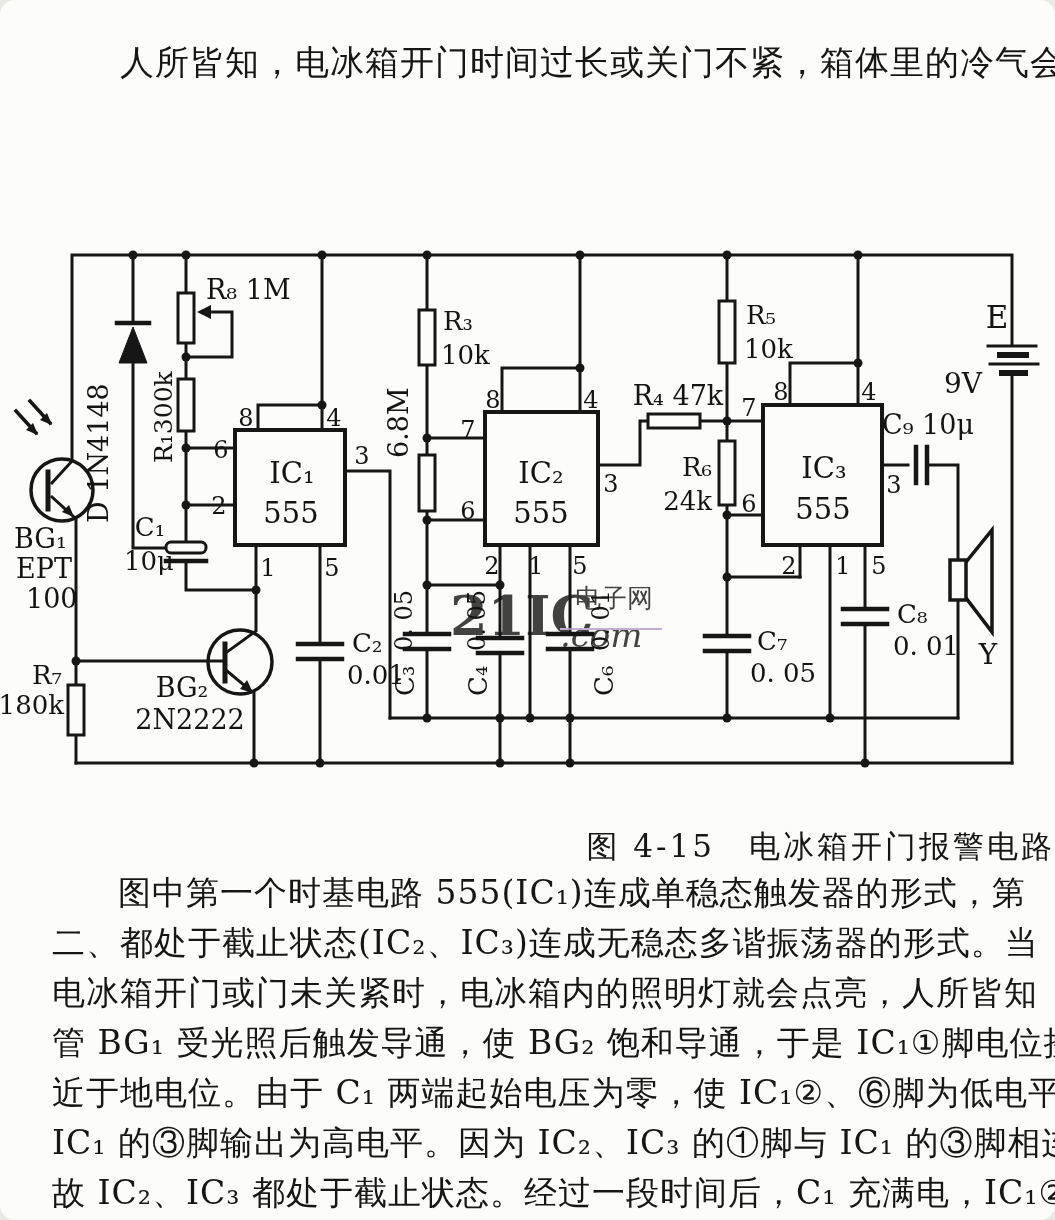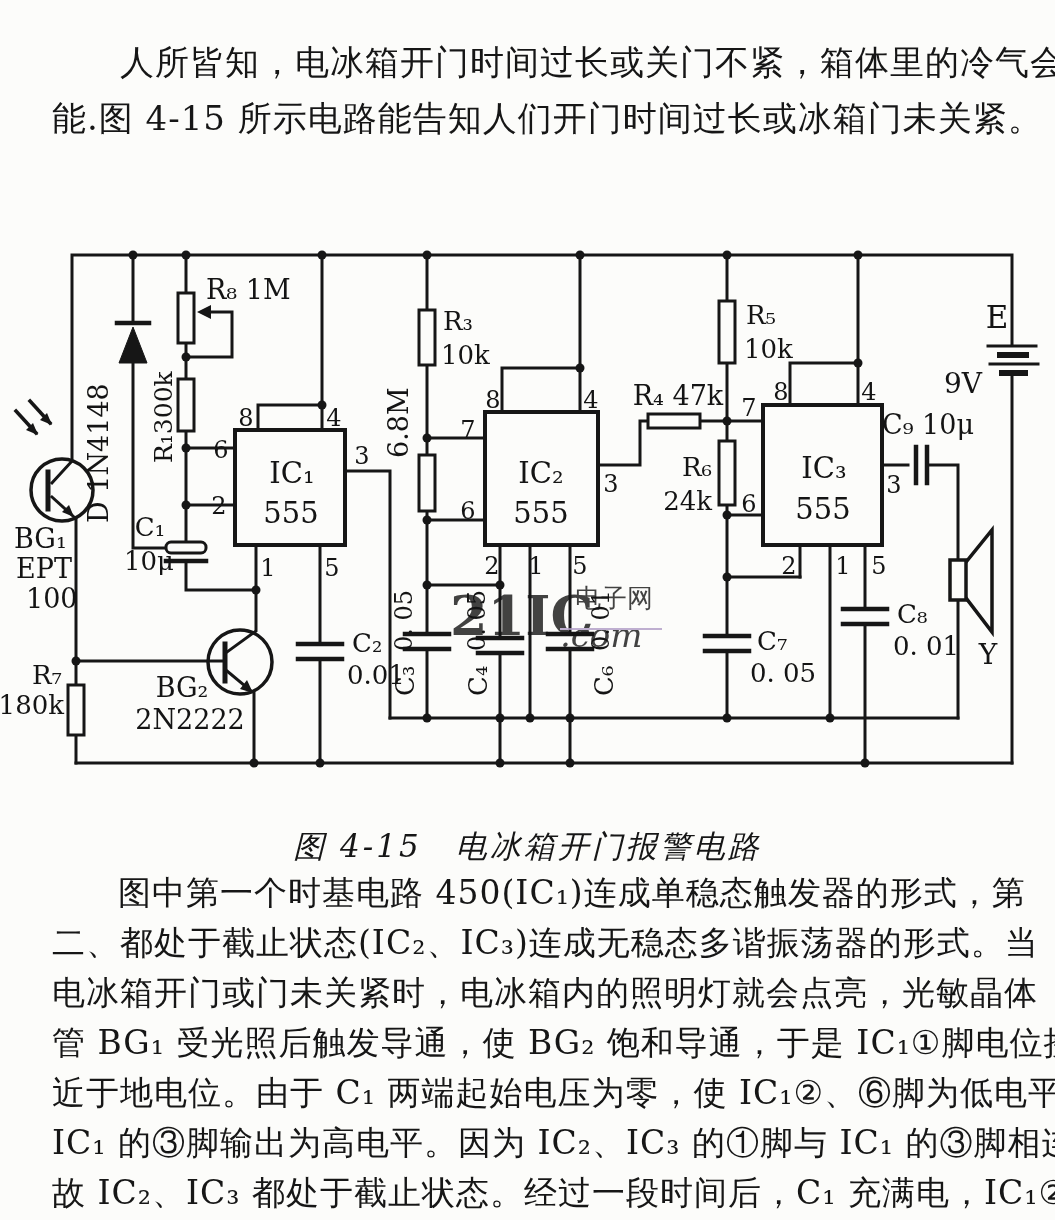--- a/index.html
+++ b/index.html
@@ -1,45 +1,45 @@
 <!DOCTYPE html>
 <html><head>
 <meta charset="utf-8">
 <style>
   html,body{margin:0;padding:0;background:#e8e8e4;}
   #page{
     position:relative;width:1055px;height:1220px;margin:0 auto;
     background:#fcfcfa;color:#161616;overflow:hidden;
     font-family:"DejaVu Serif","Liberation Serif",serif;
+    border-radius:15px;
   }
   .para{position:absolute;left:52px;right:44px;}
   .tline{
     font-size:34px;line-height:56px;letter-spacing:1px;
     text-align:justify;text-align-last:justify;white-space:nowrap;
   }
   #intro{top:34px;}
   #bodytext{top:868px;}
   #bodytext .tline{font-size:33px;line-height:50px;}
   .indent{text-indent:2em;}
   #caption{
-    position:absolute;top:826px;left:0;width:1055px;text-align:center;
-    font-size:31px;letter-spacing:3px;font-style:italic;
+    position:absolute;top:826px;left:0;width:1055px;text-align:right;
+    font-size:31px;letter-spacing:3px;
   }
   #circuit{position:absolute;top:215px;left:0;}
   svg text{font-family:"DejaVu Serif","Liberation Serif",serif;fill:#141414;}
   .wm{opacity:.8;}
 </style>
 </head>
 <body>
 
 <div id="page">
 
   <div id="intro" class="para">
     <div class="tline indent">人所皆知，电冰箱开门时间过长或关门不紧，箱体里的冷气会</div>
-    <div class="tline">能.图 4-15 所示电路能告知人们开门时间过长或冰箱门未关紧。</div>
   </div>
 
   <svg id="circuit" width="1055" height="600" viewBox="0 0 1055 600">
 
     <g stroke="#161616" stroke-width="3" fill="none" stroke-linecap="square">
 
       <polyline points="72,244 72,40 1012,40 1012,129"></polyline>
 
       <polyline points="76,548 1012,548"></polyline>
       <polyline points="1012,160 1012,548"></polyline>
@@ -285,22 +285,22 @@
       <text x="450" y="420" font-size="54" font-weight="bold" fill="#e57f7f">21IC</text>
       <text x="575" y="392" font-size="26" fill="#ec9a9a">电子网</text>
       <text x="560" y="432" font-size="34" font-style="italic" fill="#b09cc6">.com</text>
       <line x1="560" y1="414" x2="662" y2="414" stroke="#b09cc6" stroke-width="2"></line>
     </g>
   </svg>
 
   <div id="caption">图 4-15　电冰箱开门报警电路</div>
 
   <div id="bodytext" class="para">
-    <div class="tline indent">图中第一个时基电路 450(IC₁)连成单稳态触发器的形式，第</div>
+    <div class="tline indent">图中第一个时基电路 555(IC₁)连成单稳态触发器的形式，第</div>
     <div class="tline">二、都处于截止状态(IC₂、IC₃)连成无稳态多谐振荡器的形式。当</div>
-    <div class="tline">电冰箱开门或门未关紧时，电冰箱内的照明灯就会点亮，光敏晶体</div>
+    <div class="tline">电冰箱开门或门未关紧时，电冰箱内的照明灯就会点亮，人所皆知</div>
     <div class="tline">管 BG₁ 受光照后触发导通，使 BG₂ 饱和导通，于是 IC₁①脚电位接</div>
     <div class="tline">近于地电位。由于 C₁ 两端起始电压为零，使 IC₁②、⑥脚为低电平，</div>
     <div class="tline">IC₁ 的③脚输出为高电平。因为 IC₂、IC₃ 的①脚与 IC₁ 的③脚相连，</div>
     <div class="tline">故 IC₂、IC₃ 都处于截止状态。经过一段时间后，C₁ 充满电，IC₁②、</div>
   </div>
 
 </div>
 
 </body></html>

